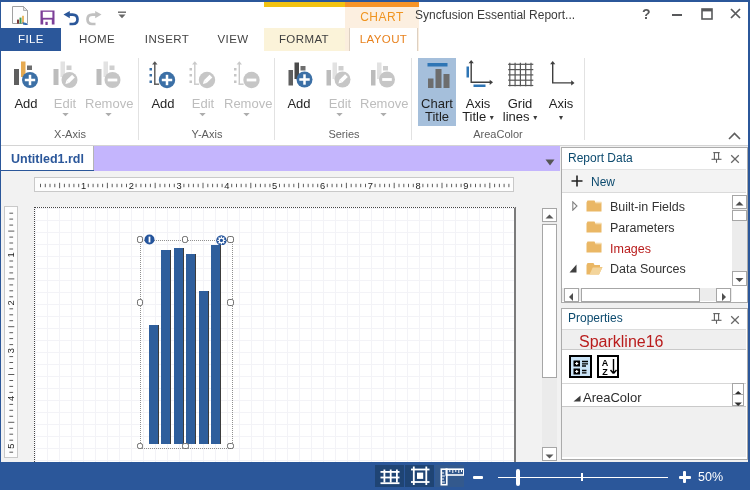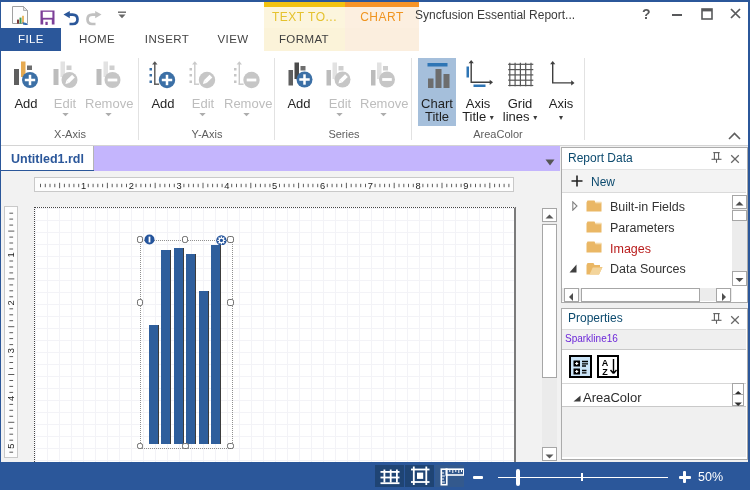--- a/index.html
+++ b/index.html
@@ -87,21 +87,20 @@
       <path d="M13 3.6 H6.5 Q1.5 3.6 1.5 8.3 Q1.5 13 6.2 13 H9.5" fill="none" stroke="#c1c1c1" stroke-width="2.7"></path>
       <path d="M15.5 3.6 L9.2 0 L9.2 7.2 Z" fill="#c1c1c1"></path>
     </svg>
 
     <svg class="abs" style="left:117px;top:9px" width="10" height="9" viewBox="0 0 10 9">
       <rect x="1" y="0.5" width="8" height="1.4" fill="#666"></rect>
       <path d="M1.5 4 L5 8 L8.5 4 Z" fill="#666" transform="scale(1,0.9)"></path>
     </svg>
 
     <div class="abs" style="left:264px;top:0;width:81px;height:5px;background:#f2c211"></div>
-    <div class="abs ctxhdr" style="left:264px;top:5px;height:21px;line-height:21px;width:81px;background:#fcf5dd;color:#e5c22e;">TEXT TO...</div>
     <div class="abs" style="left:345px;top:0;width:74px;height:5px;background:#f79428"></div>
     <div class="abs ctxhdr" style="left:345px;top:5px;height:21px;line-height:21px;width:74px;background:#fcefe0;color:#f0941f;">CHART</div>
     <div id="ttl" class="abs">Syncfusion Essential Report...</div>
 
     <div class="abs winbtn" style="left:642px;top:4px;font-size:14px;font-weight:bold;">?</div>
     <div class="abs" style="left:672px;top:12px;width:10px;height:2px;background:#58595b"></div>
     <svg class="abs" style="left:701px;top:6px" width="12" height="12" viewBox="0 0 12 12">
       <rect x="1" y="1" width="10" height="10" fill="none" stroke="#58595b" stroke-width="1.6"></rect>
       <rect x="1" y="1" width="10" height="2.4" fill="#58595b"></rect>
     </svg>
@@ -111,20 +110,21 @@
   </div>
 
   <div id="tabrow" class="abs">
     <div class="abs" style="left:264px;top:0;width:81px;height:23px;background:#fbf3d9;"></div>
       <div class="abs" style="left:345px;top:0;width:74px;height:23px;background:#fbeede;"></div>
     <div class="abs tab" style="left:1px;width:60px;background:#2b579a;color:#fff;">FILE</div>
     <div class="abs tab" style="left:67px;width:60px;">HOME</div>
     <div class="abs tab" style="left:137px;width:60px;">INSERT</div>
     <div class="abs tab" style="left:203px;width:60px;">VIEW</div>
     <div class="abs tab" style="left:274px;width:60px;color:#3f3f3f;">FORMAT</div>
+    <div class="abs tab" style="left:349px;width:67px;background:#fff;color:#e8821e;border-left:1px solid #ddd0c2;border-right:1px solid #ddd0c2;">LAYOUT</div>
   </div>
 
   <div id="ribbon" class="abs">
     <div class="abs gsep" style="left:138px"></div>
     <div class="abs gsep" style="left:274px"></div>
     <div class="abs gsep" style="left:411px"></div>
     <div class="abs gsep" style="left:584px"></div>
     <svg class="abs" style="left:0;top:0" width="750" height="90" viewBox="0 0 750 90">
         <rect x="14" y="14" width="5" height="16" fill="#5f5f5f"></rect>
         <rect x="21" y="6.5" width="4.5" height="15.5" fill="#e6aa51"></rect>
@@ -531,21 +531,21 @@
           <path d="M2.3 0.6 L8.7 0.6"></path>
           <path d="M3.4 0.6 L3.4 7.3 M7.6 0.6 L7.6 7.3"></path>
           <path d="M0.5 7.3 L10.5 7.3"></path>
           <path d="M5.5 7.3 L5.5 10.8"></path>
         </g>
       </svg>
       <svg class="abs" style="left:170px;top:168.5px" width="10" height="10" viewBox="0 0 10 10">
         <path d="M1.2 1.2 L8.8 8.8 M8.8 1.2 L1.2 8.8" stroke="#686868" stroke-width="1.25"></path>
       </svg>
       <div class="abs" style="left:2px;top:183px;width:184px;height:20px;background:#efefef;border-top:1px solid #dcdcdc;"></div>
-      <div class="abs" style="left:5px;top:187px;font-size:10px;color:#6d28d9;">Sparkline16</div>
+      <div class="abs" style="left:19px;top:187px;font-size:16px;color:#b91c1c;">Sparkline16</div>
       <div class="abs" style="left:2px;top:203px;width:184px;height:1px;background:#c9c9c9;"></div>
       <div class="abs" style="left:9px;top:209px;width:18.5px;height:18.5px;background:#cbe4f7;border:2px solid #000;"><svg width="20" height="20" viewBox="0 0 20 20">
           <rect x="2.5" y="3.5" width="6.5" height="6" fill="#000"></rect>
           <path d="M4.2 6.5 L7.3 6.5 M5.75 5 L5.75 8" stroke="#fff" stroke-width="1.2"></path>
           <rect x="2.5" y="11.5" width="6.5" height="6" fill="#000"></rect>
           <path d="M4.2 14.5 L7.3 14.5 M5.75 13 L5.75 16" stroke="#fff" stroke-width="1.2"></path>
           <path d="M11 4.5 L17 4.5 M11 6.8 L17 6.8 M11 9 L15 9 M11 13.5 L15.5 13.5 M11 15.8 L15.5 15.8" stroke="#000" stroke-width="1.3"></path>
         </svg></div>
       <div class="abs" style="left:36.5px;top:209px;width:18.5px;height:18.5px;background:#fff;border:2px solid #000;"><svg width="20" height="20" viewBox="0 0 20 20">
           <text x="6" y="9" font-size="9" font-weight="bold" fill="#000" text-anchor="middle" font-family="Liberation Sans">A</text>

